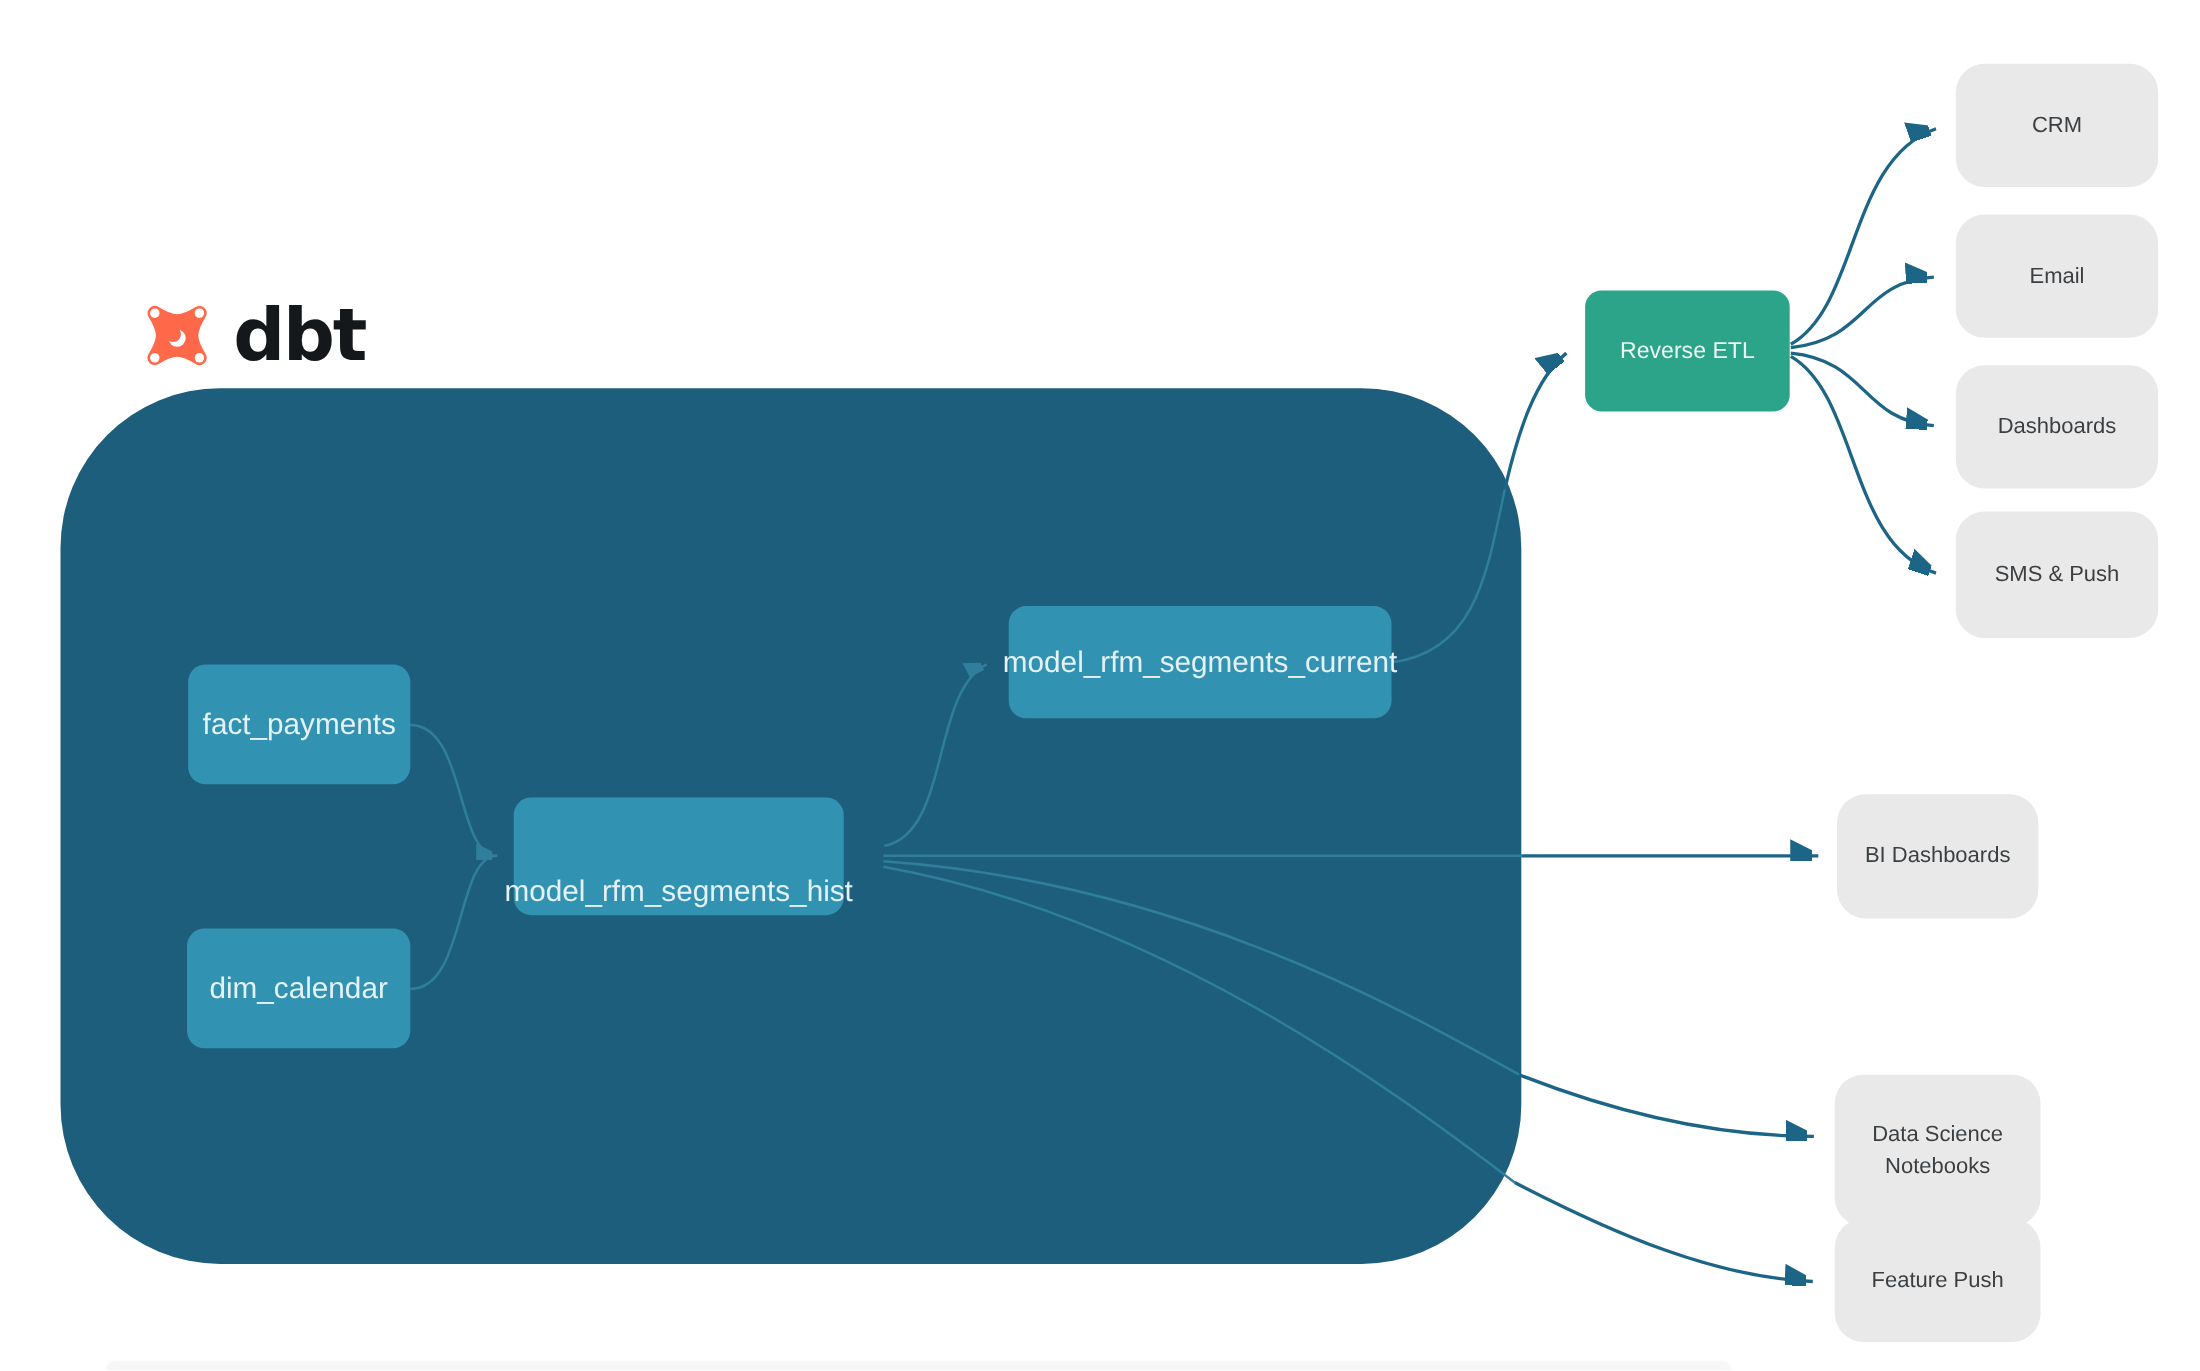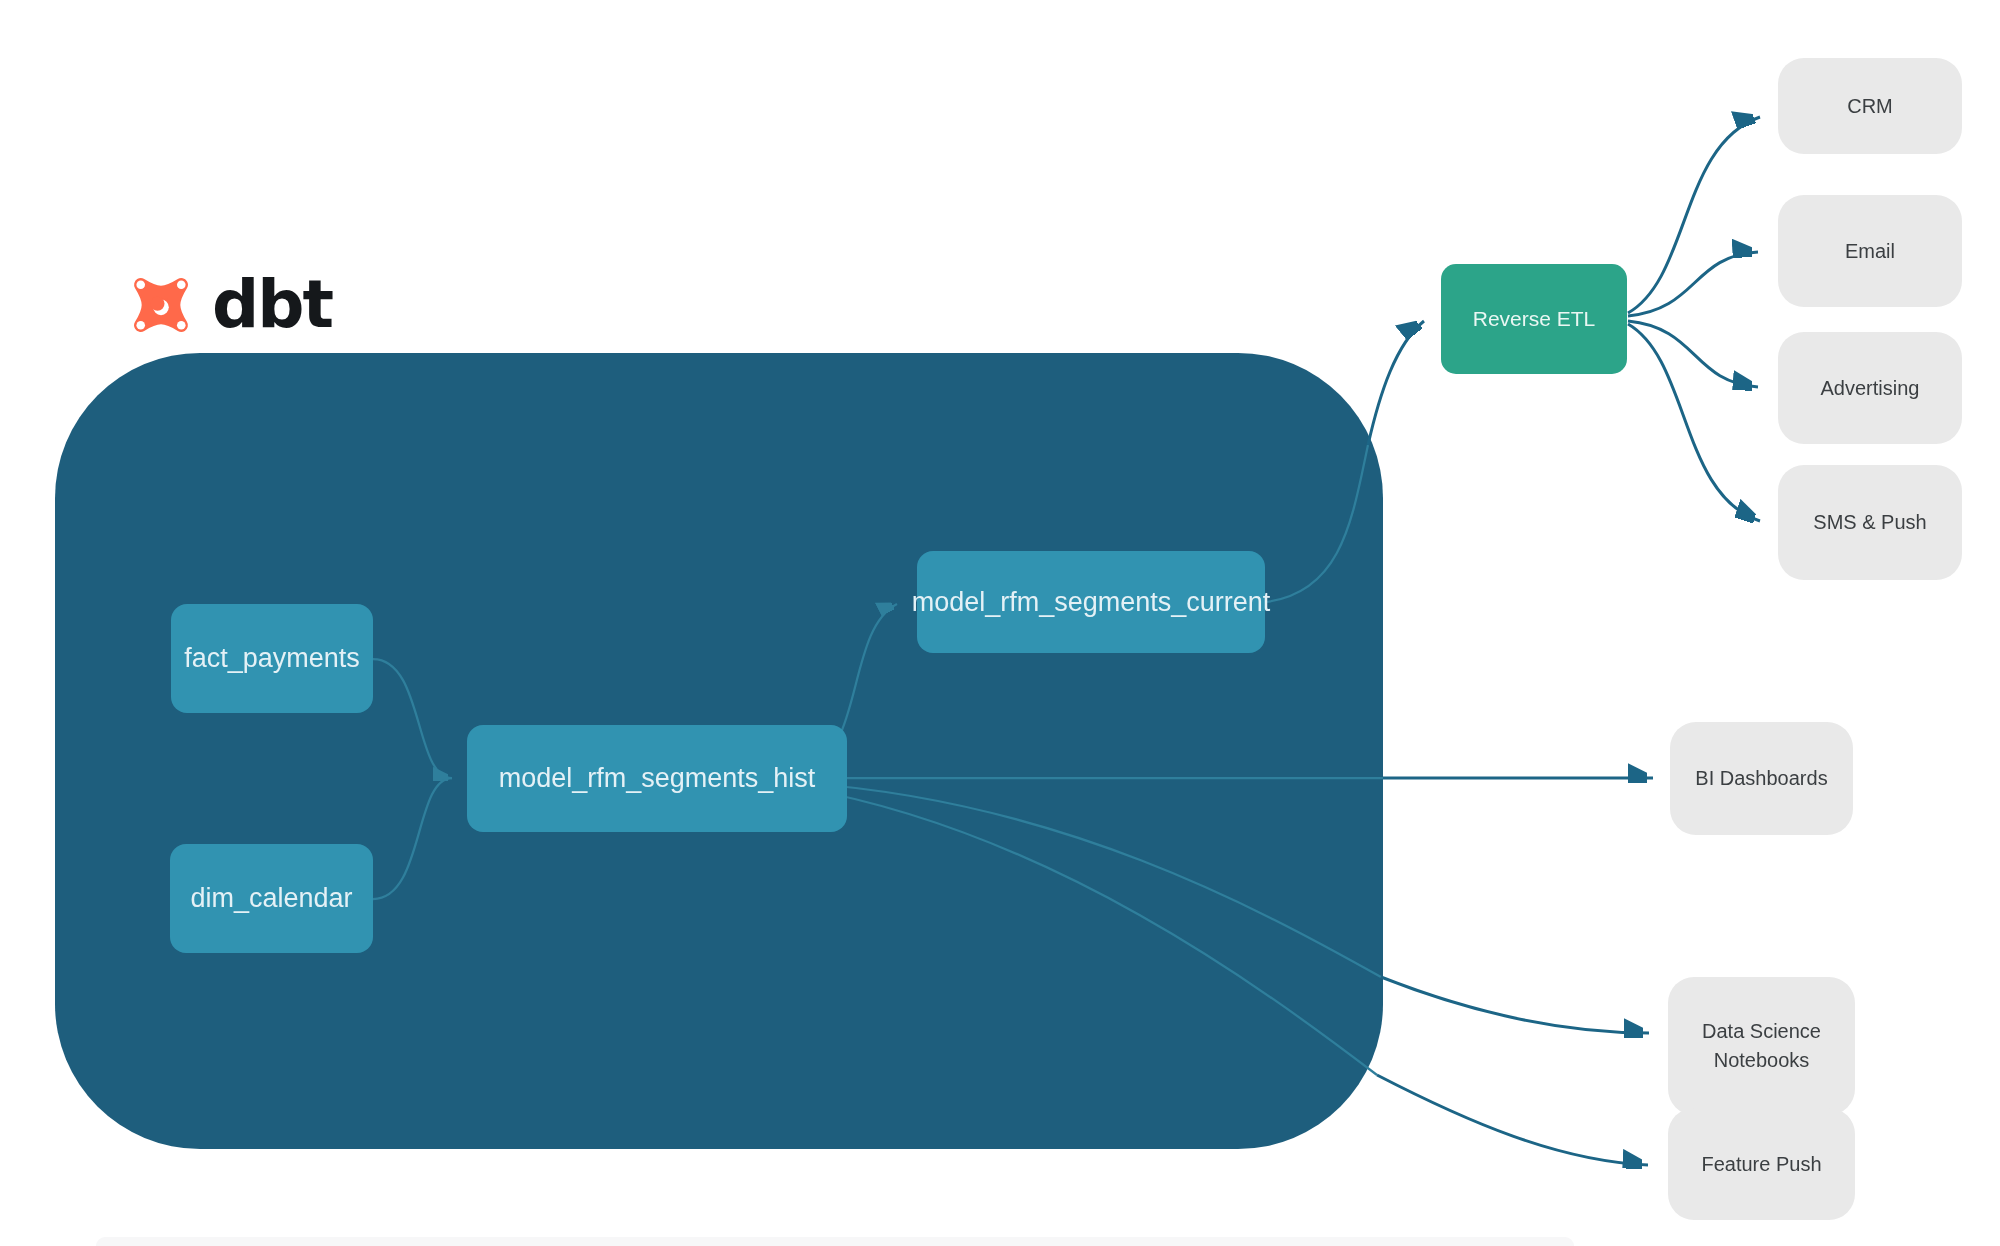--- a/index.html
+++ b/index.html
@@ -21,24 +21,24 @@
   .node{
     position:absolute;display:flex;align-items:center;justify-content:center;
     text-align:center;box-sizing:border-box;padding:6px 10px;
   }
   .node-model{background:#3193B1;border-radius:16px;color:#E4F1F6;font-size:27px;}
   .node-green{background:#2CA489;border-radius:15px;color:#EAF7F3;font-size:21px;}
   .node-gray{background:#E9E9E9;border-radius:26px;color:#3B3F42;font-size:20px;line-height:1.45;}
   
   .n-fact    {left:171px;top:604px;width:202px;height:109px;}
   .n-dim     {left:170px;top:844px;width:203px;height:109px;}
-  .n-hist    {left:467px;top:725px;width:380px;height:107px;}
+  .n-hist    {left:467px;top:725px;width:300px;height:107px;align-items:flex-end;}
   .n-current {left:917px;top:551px;width:348px;height:102px;}
   .n-retl    {left:1441px;top:264px;width:186px;height:110px;}
-  .n-crm     {left:1778px;top:58px;width:184px;height:96px;}
+  .n-crm     {left:1778px;top:58px;width:184px;height:112px;}
   .n-email   {left:1778px;top:195px;width:184px;height:112px;}
   .n-adv     {left:1778px;top:332px;width:184px;height:112px;}
   .n-sms     {left:1778px;top:465px;width:184px;height:115px;}
   .n-bi      {left:1670px;top:722px;width:183px;height:113px;}
   .n-ds      {left:1668px;top:977px;width:187px;height:138px;}
   .n-fs      {left:1668px;top:1108px;width:187px;height:112px;}
   
   .edges{position:absolute;left:0;top:0;width:2000px;height:1246px;pointer-events:none;}
   .edge-in{stroke:#2F7F9C;stroke-width:2.25;fill:none;}
   .edge-out{stroke:#1C6586;stroke-width:3;fill:none;}
@@ -113,21 +113,21 @@
     <span>Reverse ETL</span>
   </div>
 
   <div class="node node-gray n-crm">
     <span>CRM</span>
   </div>
   <div class="node node-gray n-email">
     <span>Email</span>
   </div>
   <div class="node node-gray n-adv">
-    <span>Advertising</span>
+    <span>Dashboards</span>
   </div>
   <div class="node node-gray n-sms">
     <span>SMS &amp; Push</span>
   </div>
   <div class="node node-gray n-bi">
     <span>BI Dashboards</span>
   </div>
   <div class="node node-gray n-ds">
     <span>Data Science Notebooks</span>
   </div>

